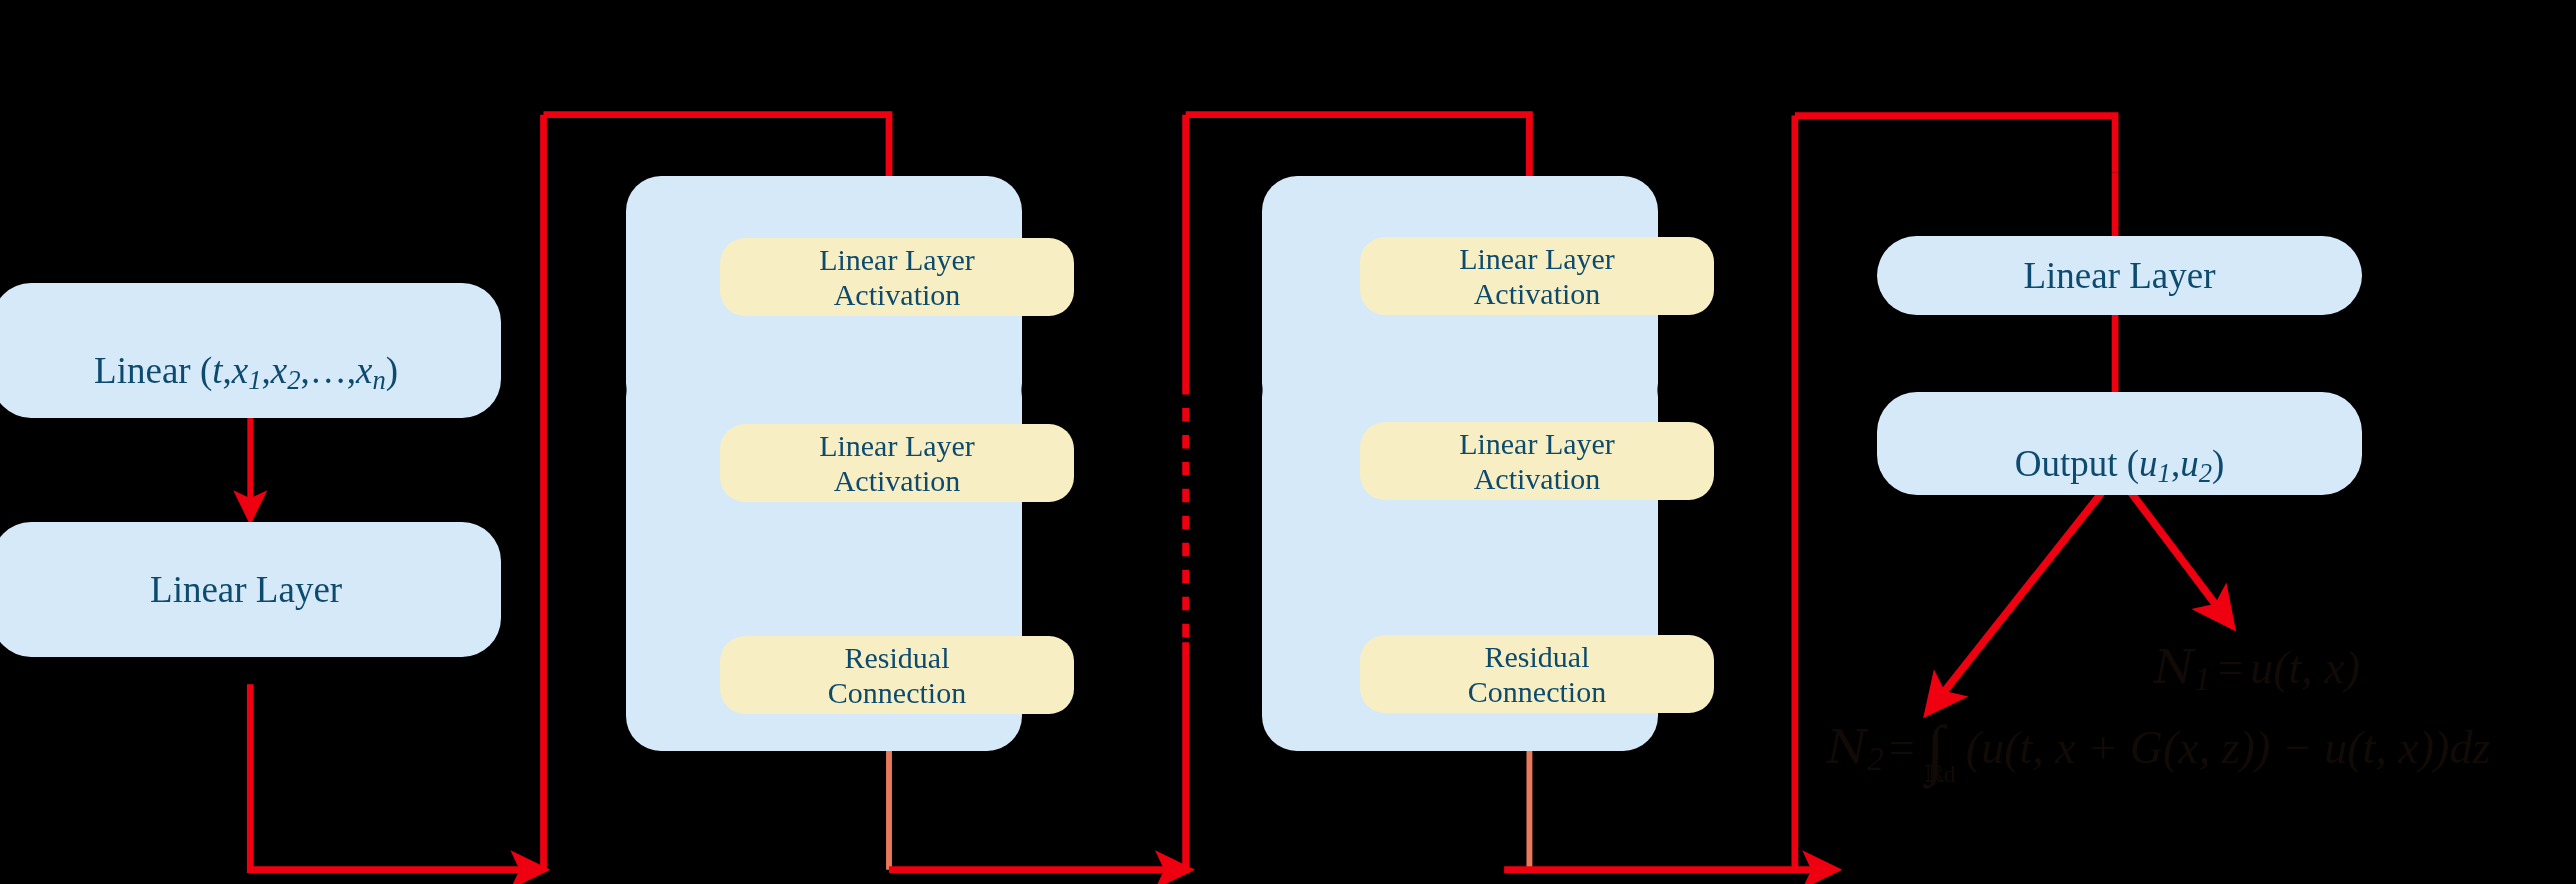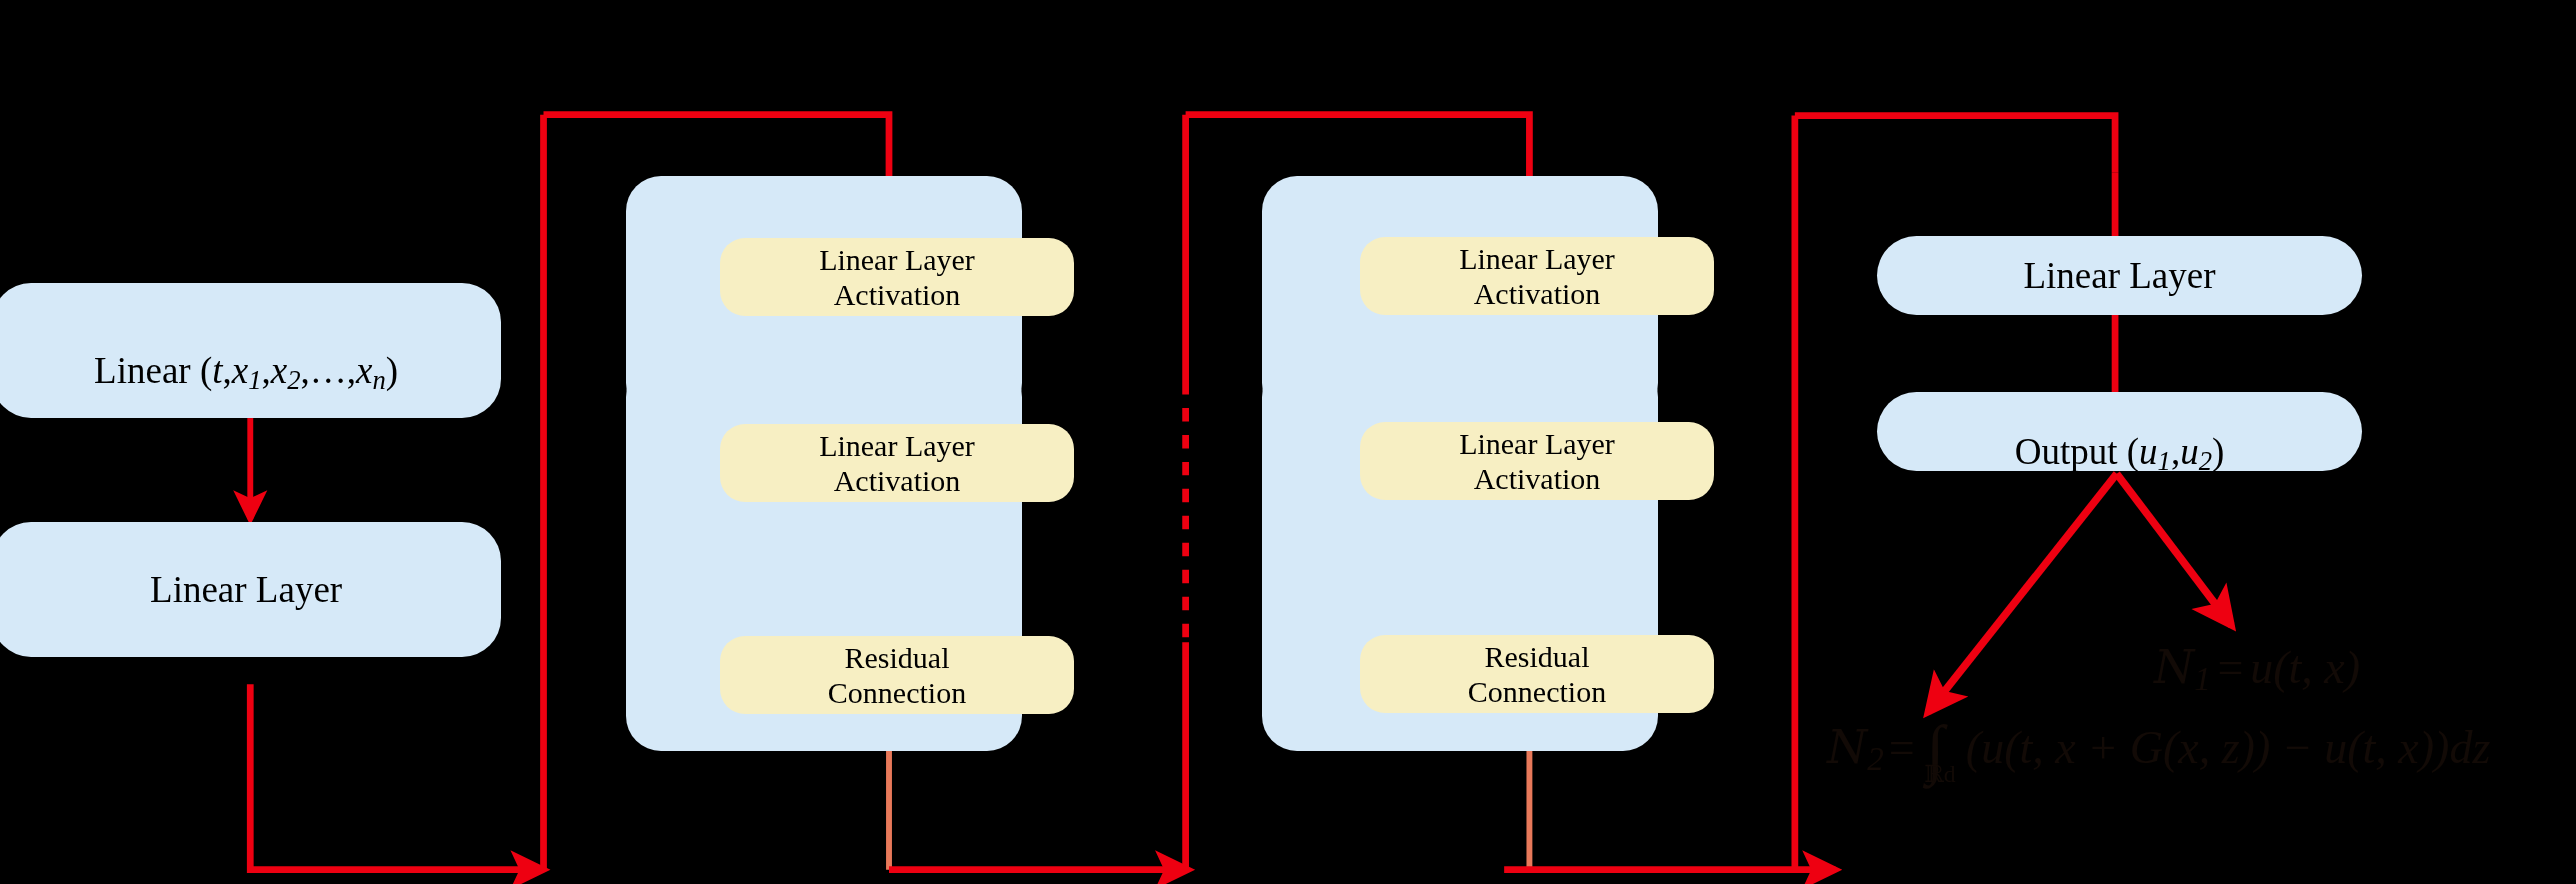--- a/index.html
+++ b/index.html
@@ -25,21 +25,21 @@
     width: 2576px;
     height: 885px;
     pointer-events: none;
   }
   .node {
     position: absolute;
     display: flex;
     align-items: center;
     justify-content: center;
     text-align: center;
-    color: #000000;
+    color: #0c4a6e;
     line-height: 1.18;
     box-sizing: border-box;
     z-index: 3;
   }
   .blue-node {
     background: #d6e9f8;
     border-radius: 39px;
   }
   .yellow-node {
     background: #f7efc3;
@@ -205,21 +205,21 @@
 
   <div class="node yellow-node" style="left:1360px; top:635px; width:354px; height:78px; font-size:30px;">
     <span class="node-label">Residual
 Connection</span>
   </div>
 
   <div class="node blue-node" style="left:1877px; top:236px; width:485px; height:79px; font-size:37px; border-radius:40px;">
     <span class="node-label">Linear Layer</span>
   </div>
 
-  <div class="node blue-node" style="left:1877px; top:392px; width:485px; height:79px; font-size:37px; border-radius:40px;">
+  <div class="node blue-node" style="left:1877px; top:392px; width:485px; height:103px; font-size:37px; border-radius:40px;">
     <span class="node-label">
       <span>Output (</span><span class="it">u</span><span class="sub">1</span><span>,</span><span class="it">u</span><span class="sub">2</span><span>)</span>
     </span>
   </div>
 
   <div class="formula fml-main" style="left:2154px; top:640px;">
     <span class="cal">N</span><span class="sub">1</span><span class="up" style="margin:0 6.7px;">=</span><span>u(t, x)</span>
   </div>
 
   <div class="formula fml-main" style="left:1827px; top:720px;">

